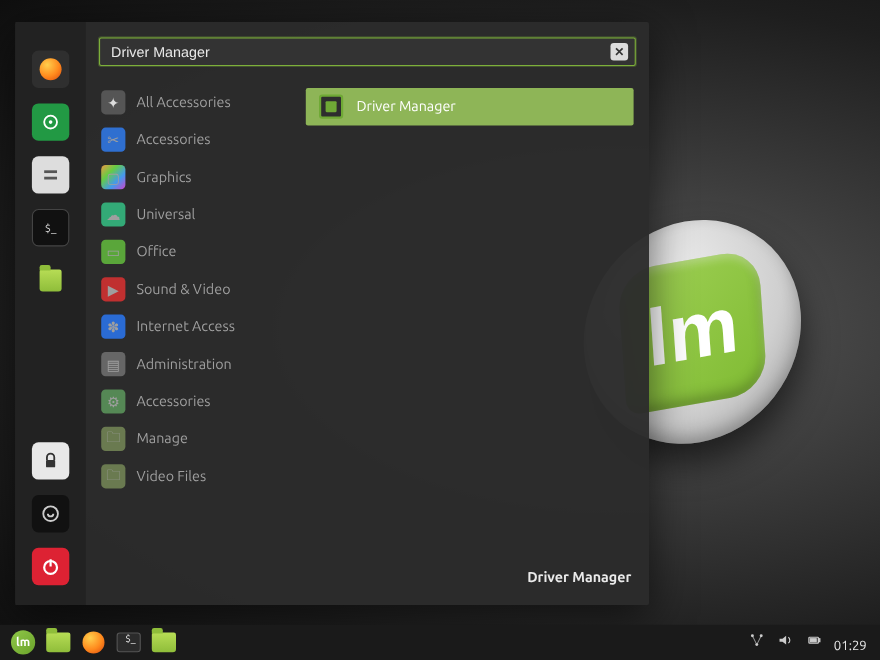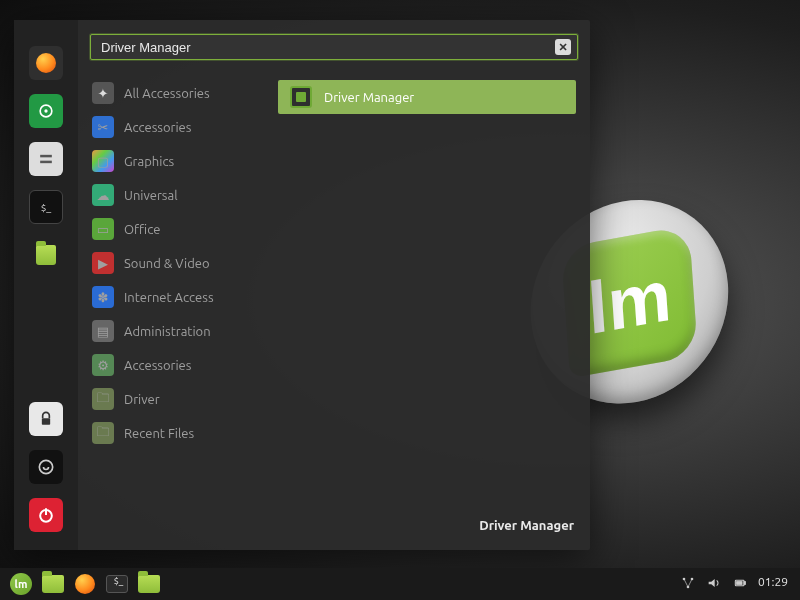--- a/index.html
+++ b/index.html
@@ -37,21 +37,21 @@
     background: #1a1a1a;
     display: flex; align-items: center;
     padding: 0 6px;
     color: #cfcfcf;
   }
   .panel .pbtn {
     width: 30px; height: 26px;
     display: flex; align-items: center; justify-content: center;
     margin-right: 2px; border-radius: 2px;
   }
-  .panel .tray { margin-left: auto; display: flex; align-items: flex-start; gap: 10px; padding-right: 6px; }
+  .panel .tray { margin-left: auto; display: flex; align-items: flex-end; gap: 10px; padding-right: 6px; }
   .panel .clock { font-size: 12px; color: #e6e6e6; }
 
   
   .ic { width: 20px; height: 20px; display: inline-flex; align-items: center; justify-content: center; border-radius: 3px; font-size: 12px; }
   .ic-mint { width:22px;height:22px;border-radius:50%;background:linear-gradient(135deg,#8fc748,#6ba32b);color:#fff;font-weight:700;font-size:11px;}
   .ic-files { background: linear-gradient(#b7dd55,#8fbd3a); width:22px;height:18px;border-radius:2px 2px 3px 3px; position:relative;}
   .ic-files::before{content:"";position:absolute;top:-4px;left:0;width:10px;height:5px;background:#8fbd3a;border-radius:2px 2px 0 0;}
   .ic-firefox { background: radial-gradient(circle at 35% 30%,#ffcf4d,#ff8a1d 55%,#d9480f); border-radius:50%; width:20px;height:20px;}
   .ic-term { background:#2b2b2b;border:1px solid #555;width:22px;height:18px;color:#eee;font-size:9px;padding-left:3px;display:flex;align-items:flex-start;}
 
@@ -250,25 +250,25 @@
         <div class="cat">
           <span class="cic c-adm">▤</span>
           <span>Administration</span>
         </div>
         <div class="cat">
           <span class="cic c-pref">⚙</span>
           <span>Accessories</span>
         </div>
         <div class="cat">
           <span class="cic c-places">🗀</span>
-          <span>Driver</span>
+          <span>Manage</span>
         </div>
         <div class="cat">
           <span class="cic c-recent">🗀</span>
-          <span>Recent Files</span>
+          <span>Video Files</span>
         </div>
       </div>
 
     <div class="results" id="results">
         <div class="result selected">
           <span class="ric">
             <span class="dot"></span>
           </span>
           <span>Driver Manager</span>
         </div>

